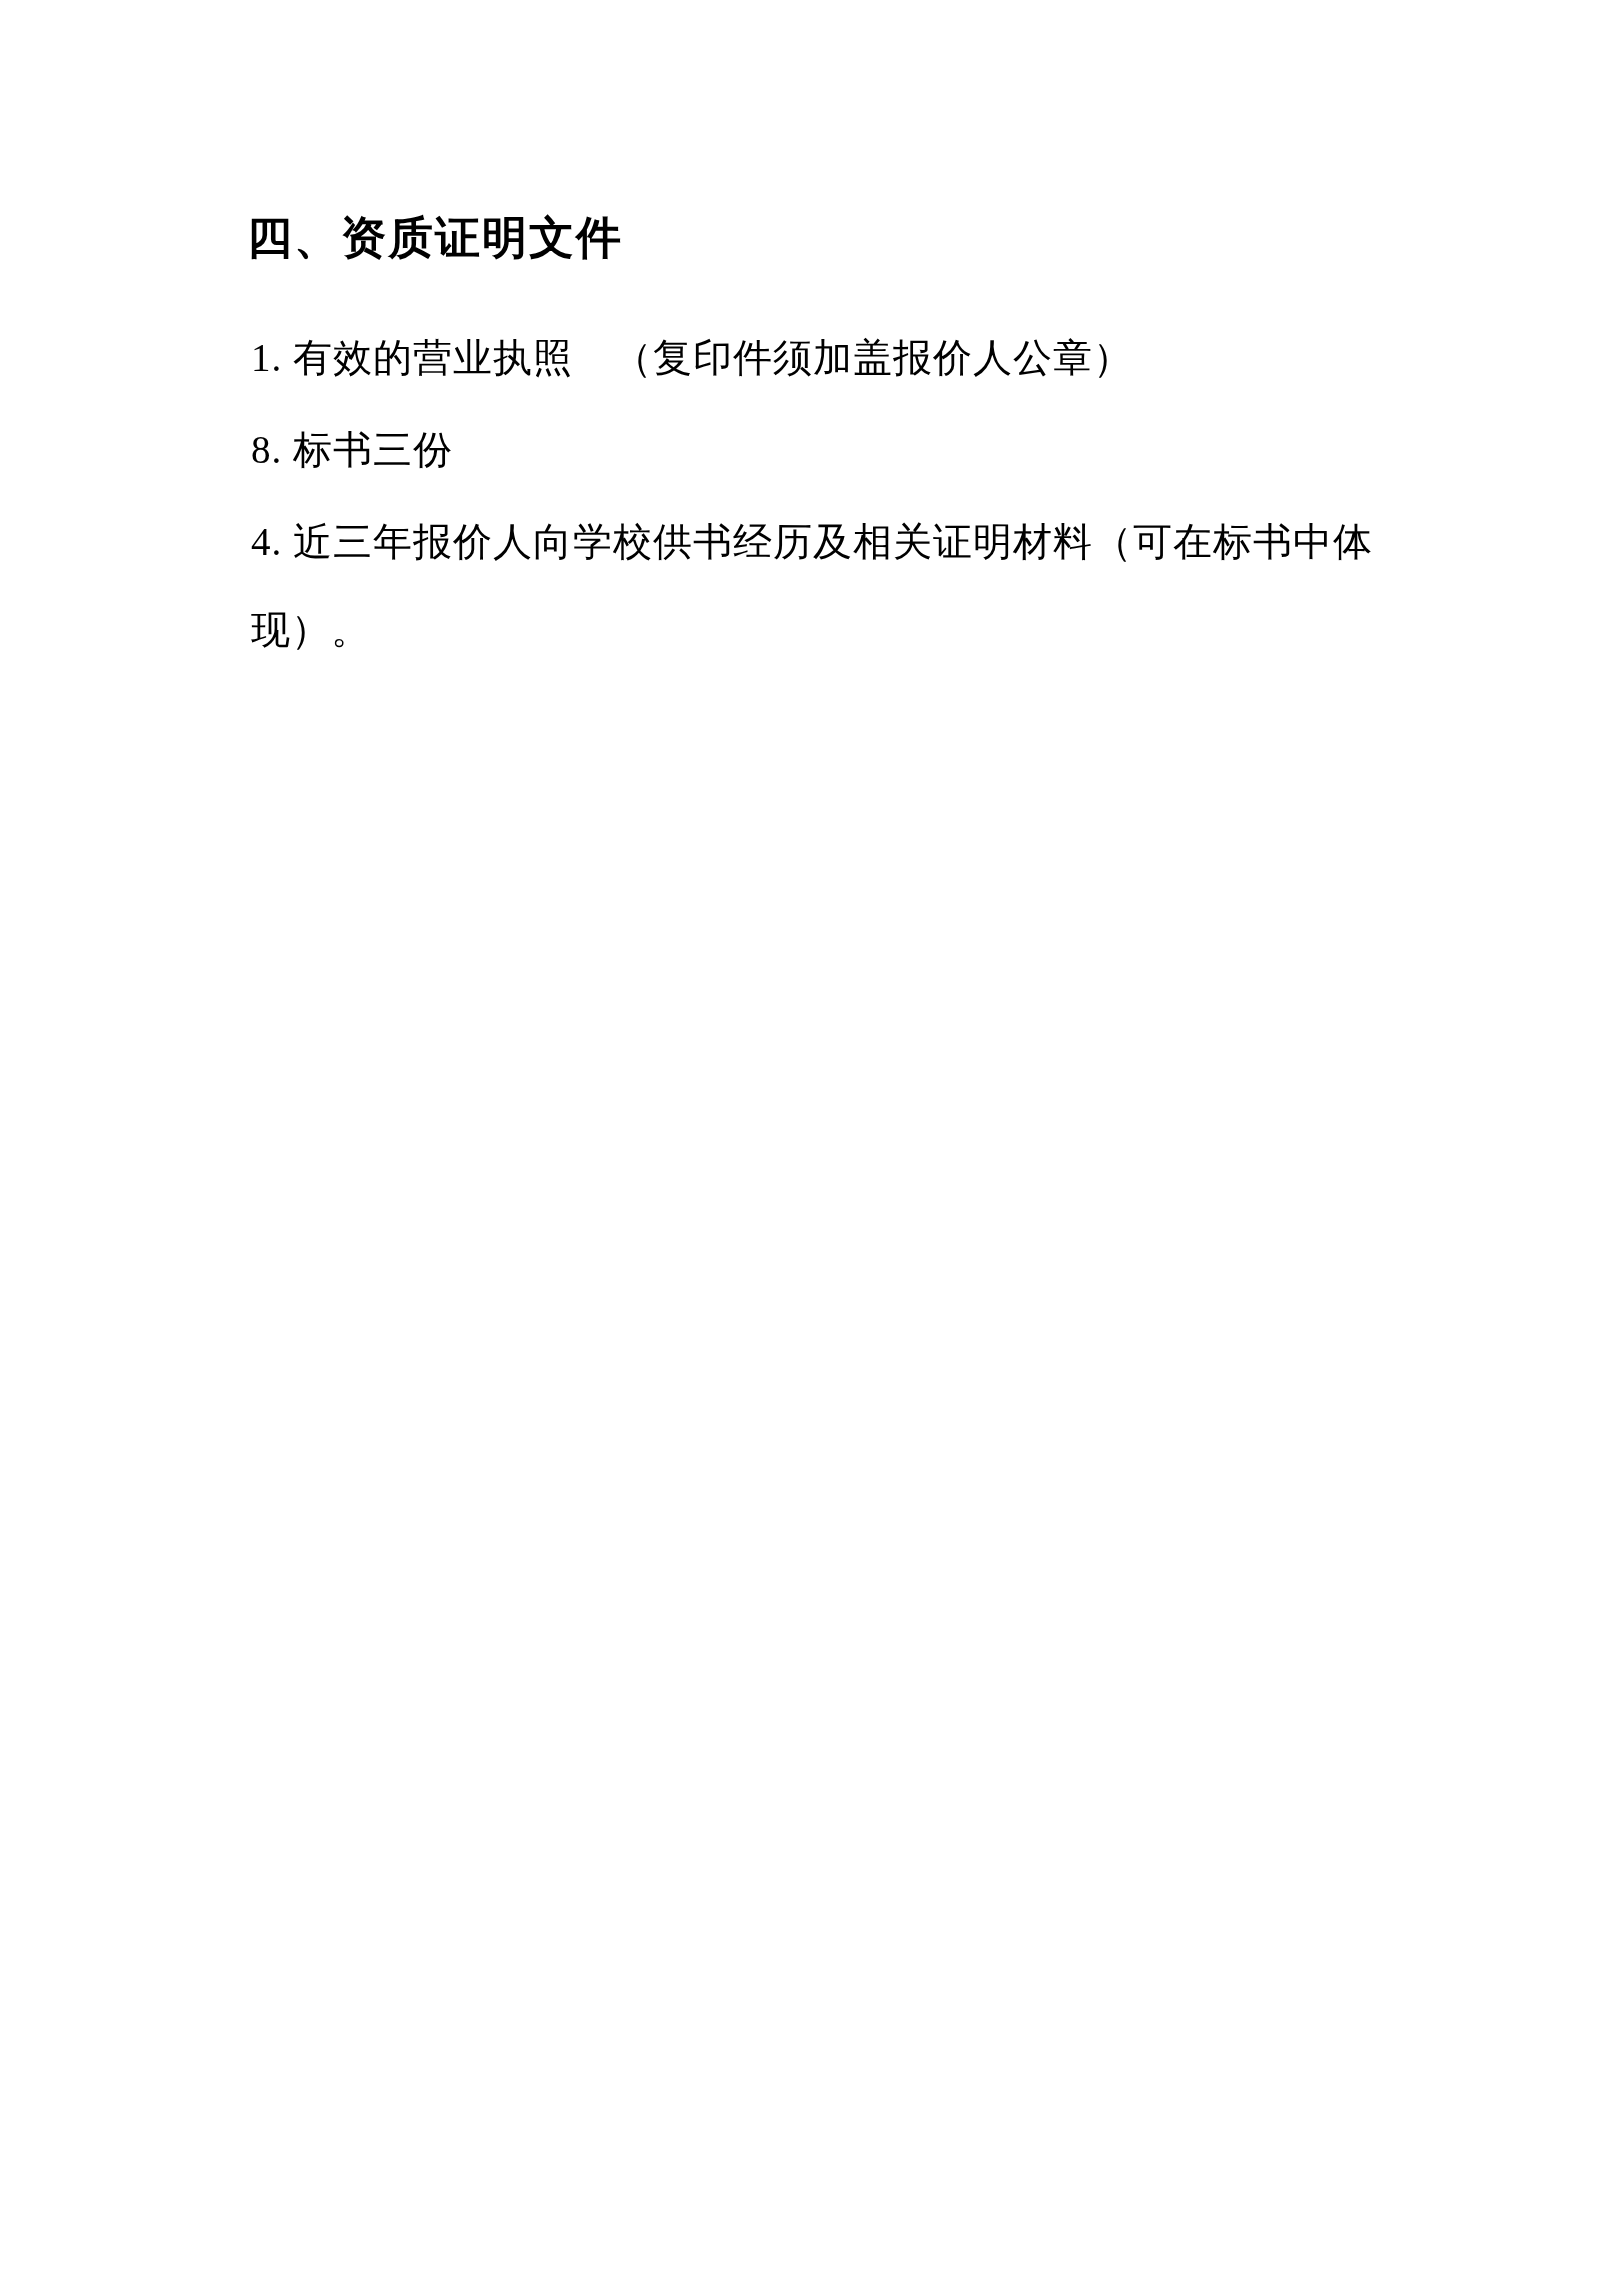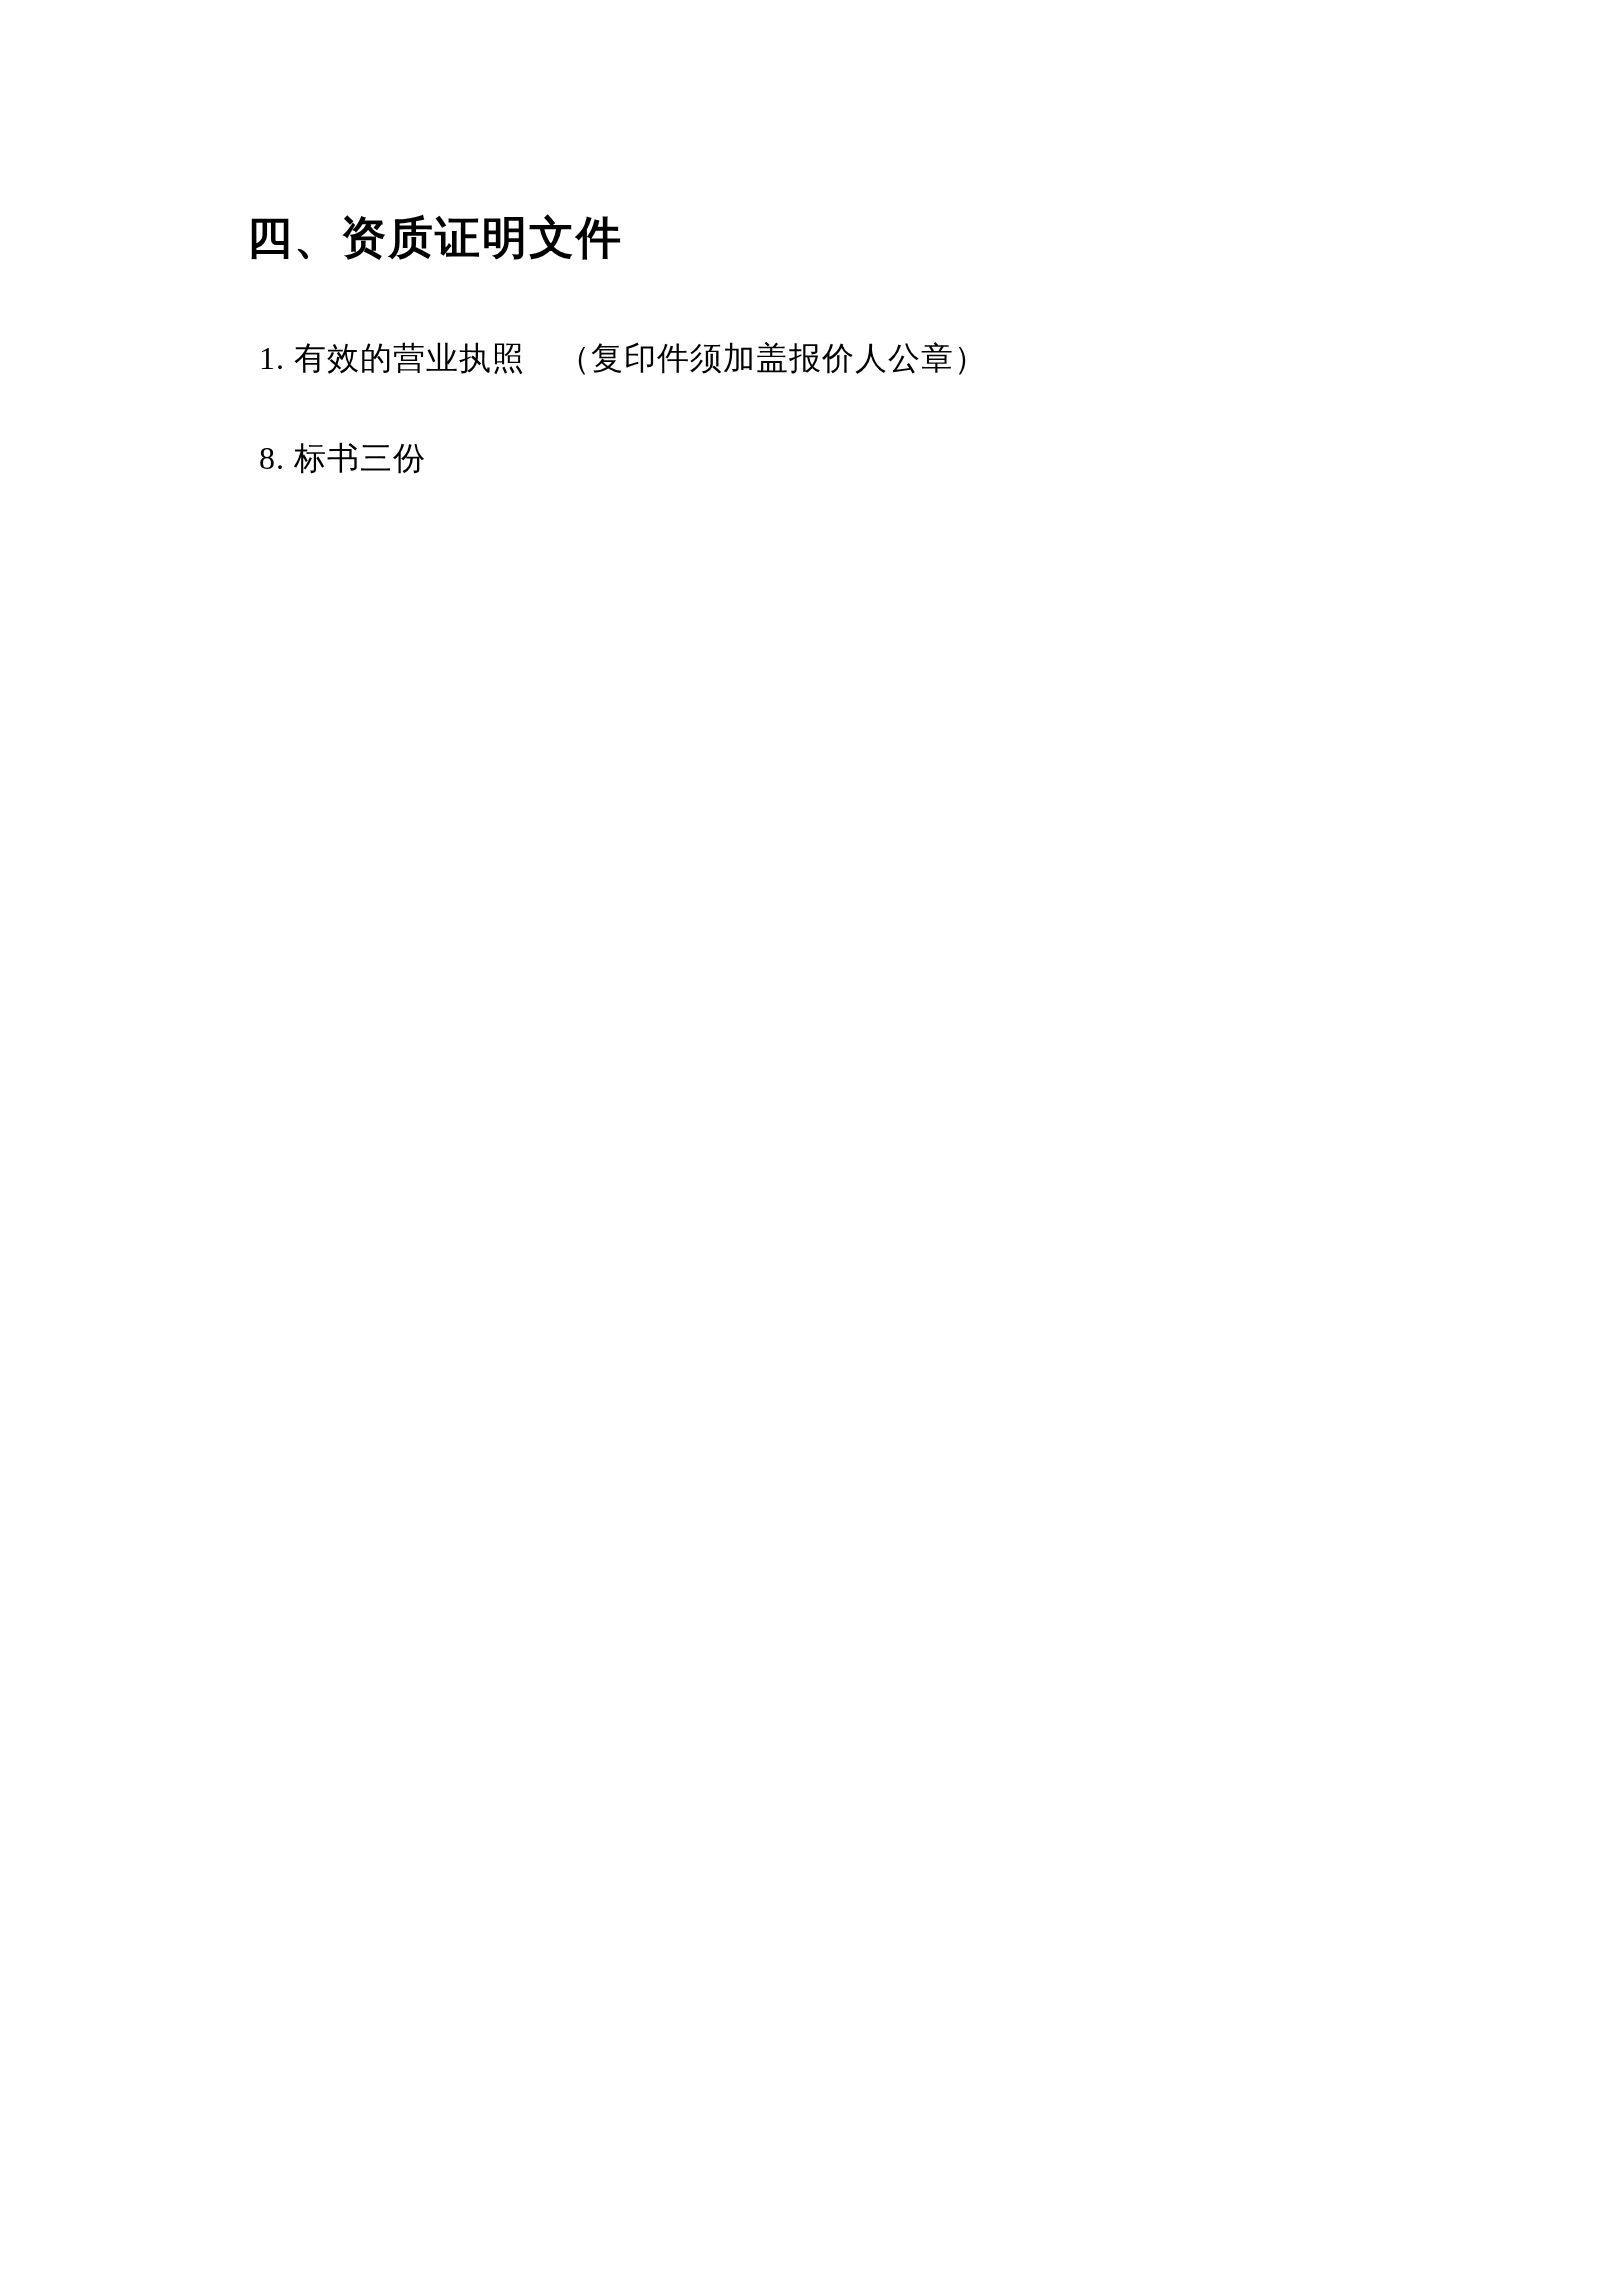--- a/index.html
+++ b/index.html
@@ -26,34 +26,35 @@
     padding: 211px 237px 4px 247px;
   }
   .section-heading {
     font-size: 45px;
     font-weight: bold;
     line-height: 54px;
     margin: 0 0 49px 0;
     letter-spacing: 2px;
   }
   .doc-item {
-    font-size: 32px;
+    font-size: 39px;
     line-height: 88px;
-    margin: 12px;
+    margin: 4px;
     letter-spacing: 1px;
     text-align: left;
     word-break: break-all;
     max-width: 1139px;
   }
 </style>
 </head>
 <body>
 
 <div class="page">
   <h1 class="section-heading">四、资质证明文件</h1>
 
   <p class="doc-item">1. 有效的营业执照　（复印件须加盖报价人公章）</p>
 
   <p class="doc-item">8. 标书三份</p>
 
 
+  <p class="doc-item">4. 近三年报价人向学校供书经历及相关证明材料（可在标书中体现）。</p>
 </div>
 
 
 </body></html>

